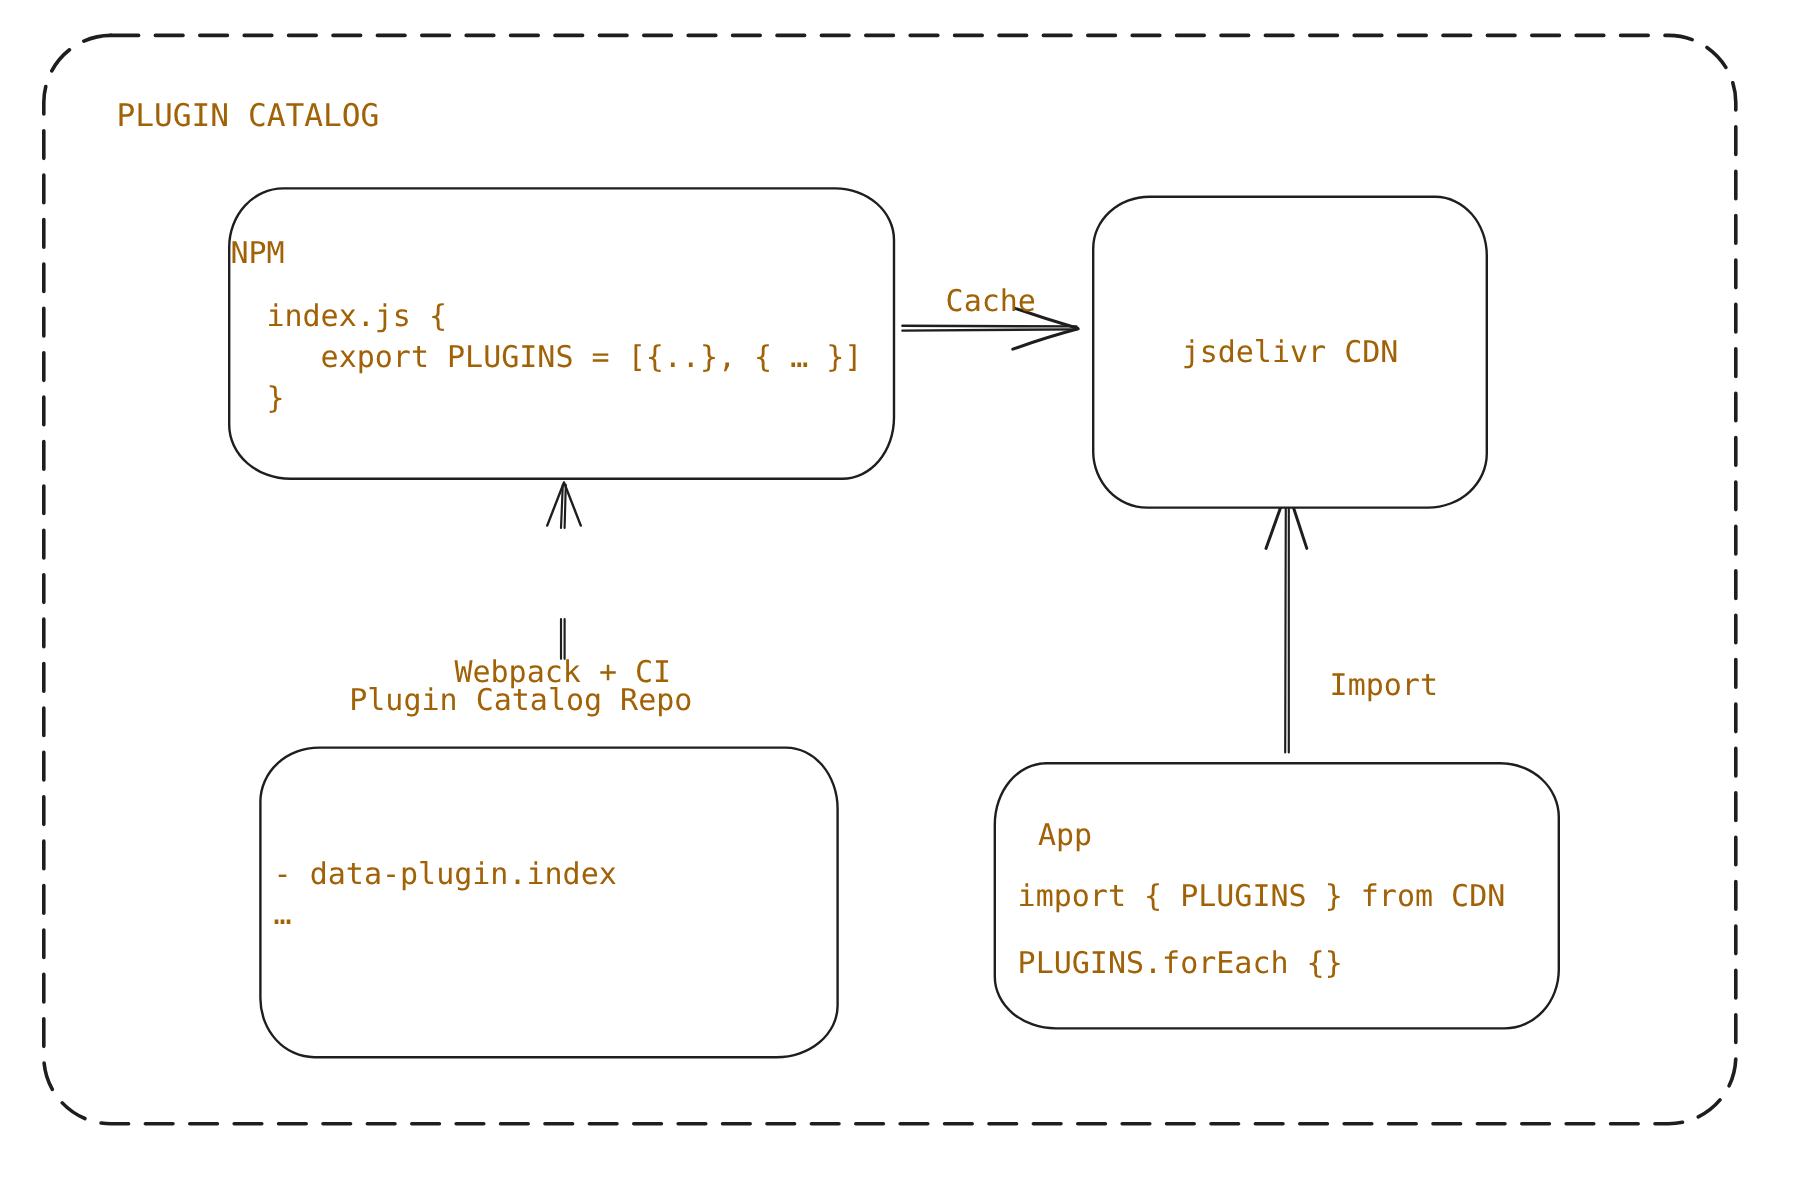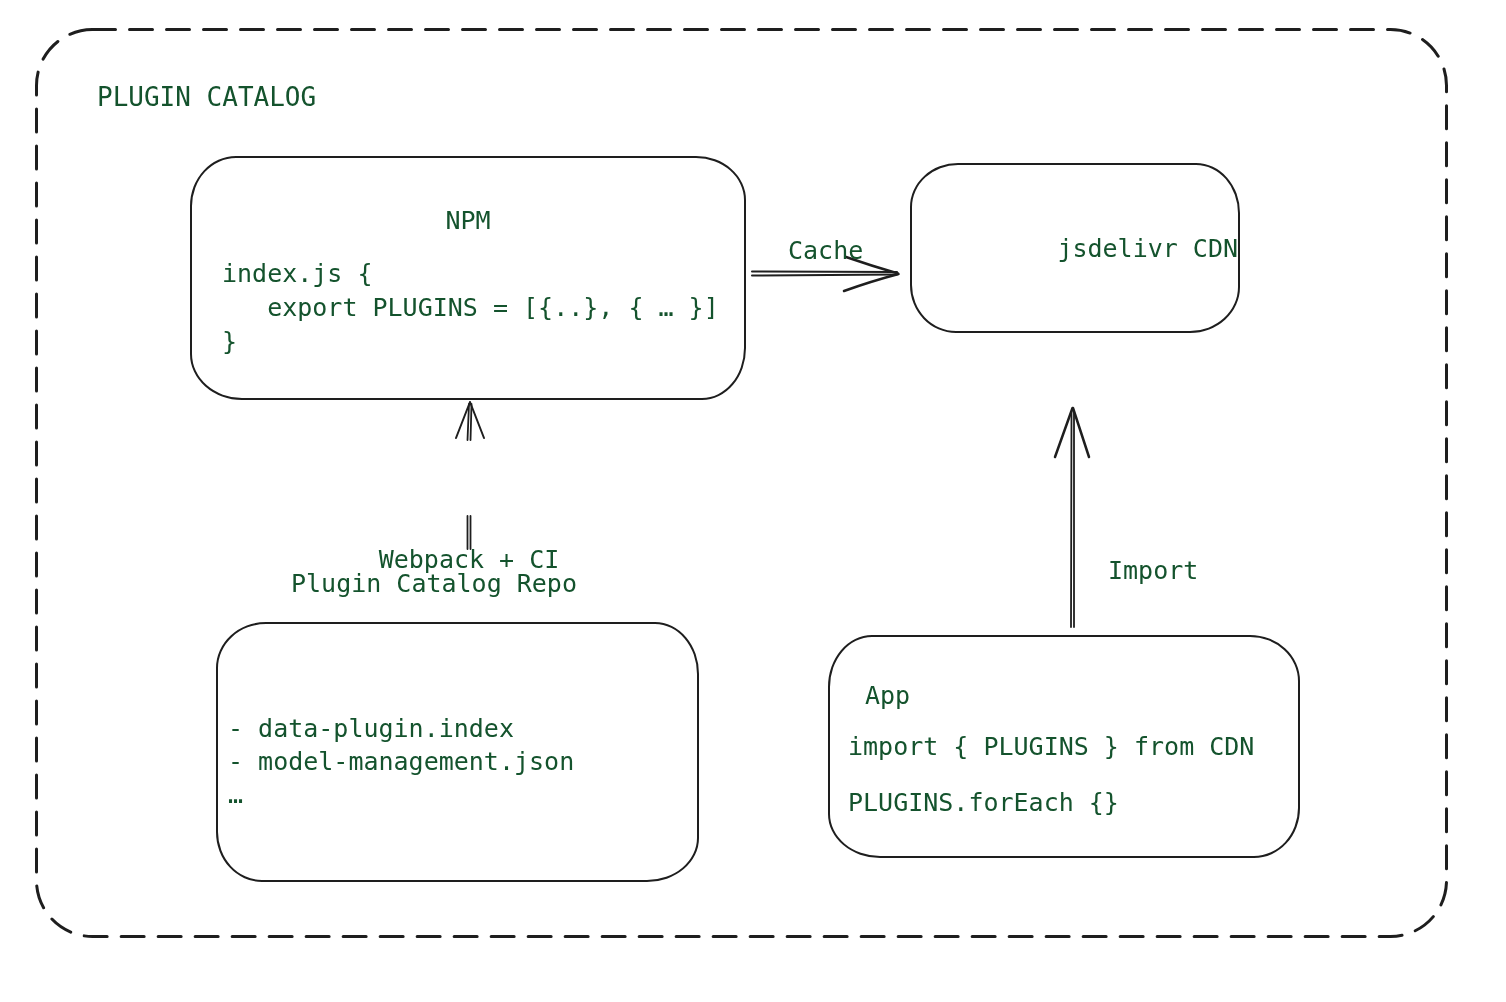--- a/index.html
+++ b/index.html
@@ -2,21 +2,21 @@
 <html><head>
 <meta charset="utf-8">
 <style>
   html, body { margin: 0; padding: 0; background: #ffffff; }
   #stage {
     position: relative;
     width: 1506px;
     height: 1002px;
     background: #ffffff;
     font-family: "DejaVu Sans Mono", "Liberation Mono", monospace;
-    color: #14532d;
+    color: #a16207;
     overflow: hidden;
   }
   #arrow-layer {
     position: absolute;
     left: 0; top: 0;
     width: 1506px; height: 1002px;
     pointer-events: none;
   }
   .frame-title {
     position: absolute;
@@ -30,38 +30,37 @@
     border: 2.5px solid #1e1e1e;
     background: #ffffff;
     box-sizing: border-box;
   }
   .node-npm {
     left: 190px; top: 156px;
     width: 556px; height: 244px;
     border-radius: 46px 50px 44px 52px / 50px 44px 52px 46px;
   }
   .node-npm .node-title {
-    text-align: center;
-    padding-top: 48px;
+    padding-top: 38px;
     font-size: 25px;
     font-weight: 500;
   }
   .code-block {
     margin: 22px 0 0 30px;
     font-size: 25px;
     line-height: 34px;
   }
   .code-line { white-space: pre; }
   .node-cdn {
     left: 910px; top: 163px;
-    width: 330px; height: 170px;
+    width: 330px; height: 261px;
     border-radius: 48px 44px 50px 46px / 44px 50px 46px 48px;
     display: flex;
     align-items: center;
-    justify-content: flex-end;
+    justify-content: center;
     font-size: 25px;
     font-weight: 500;
   }
   .edge-label {
     position: absolute;
     font-size: 25px;
     font-weight: 500;
     white-space: pre;
     margin-top: 36px;
   }
@@ -152,21 +151,20 @@
   <div class="edge-label label-build">
     <div>Webpack + CI</div>
     <div>onMerge</div>
   </div>
 
   <div class="label-repo">Plugin Catalog Repo</div>
 
   <div class="node node-repo">
     <ul class="file-list">
       <li>- data-plugin.index</li>
-      <li>- model-management.json</li>
       <li>…</li>
     </ul>
   </div>
 
   <div class="edge-label label-import">Import</div>
 
   <div class="node node-app">
     <div class="node-title">App</div>
     <div class="app-code">
       <div class="code-line">import { PLUGINS } from CDN</div>

